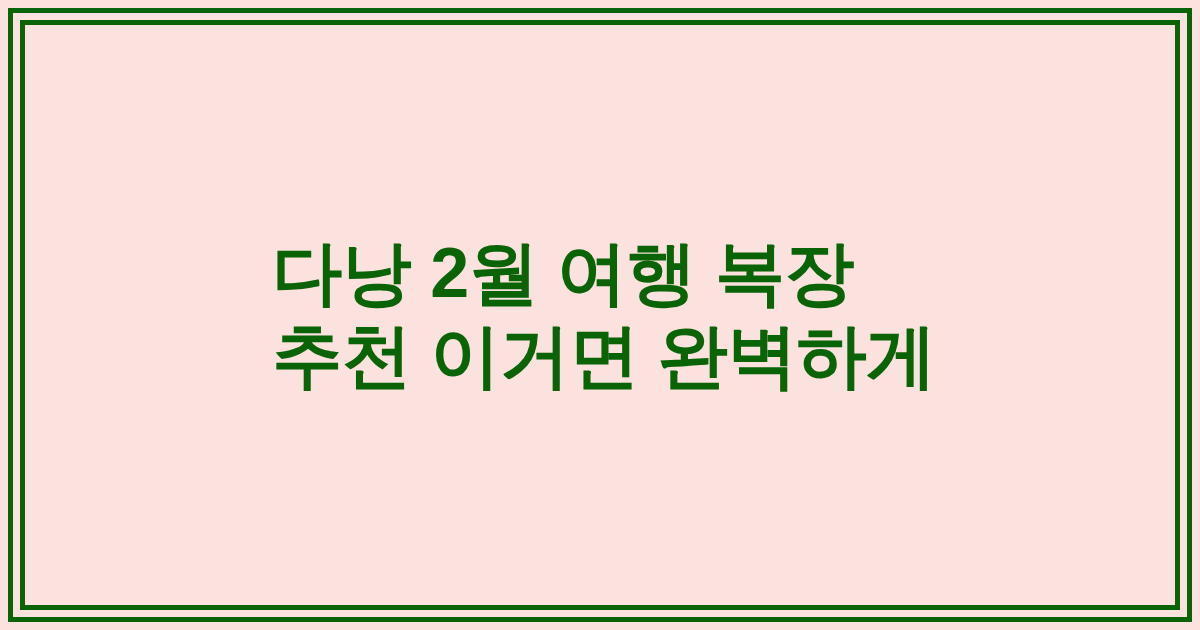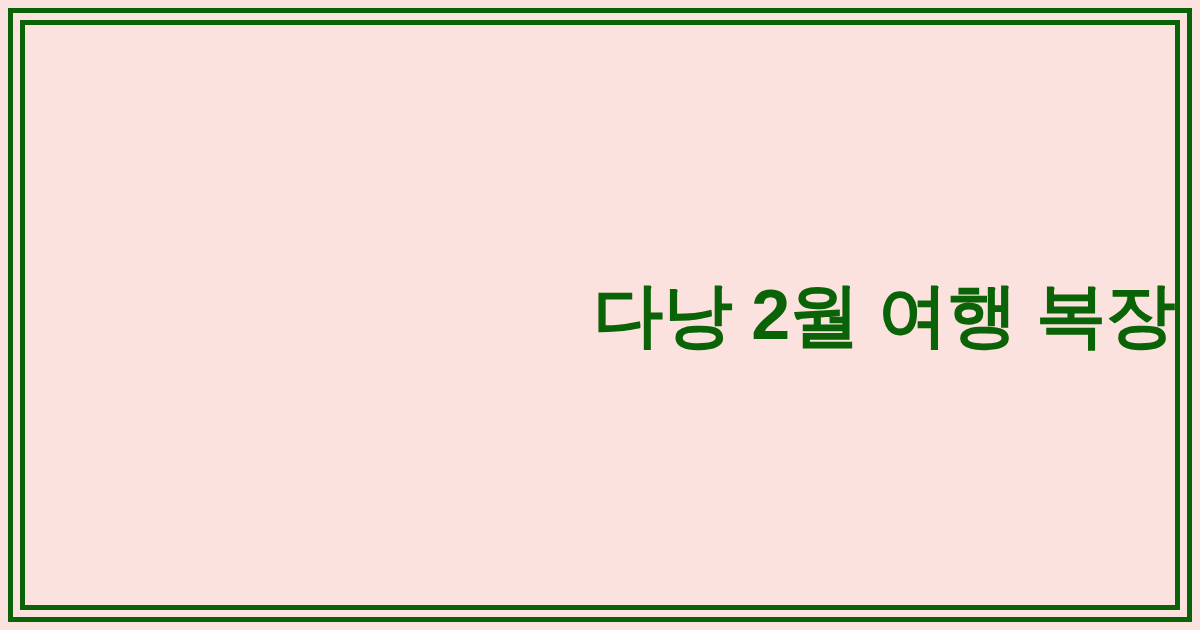--- a/index.html
+++ b/index.html
@@ -54,21 +54,21 @@
   
   .content {
     position: absolute;
     box-sizing: border-box;
     left: 25px;
     top: 25px;
     right: 25px;
     bottom: 25px;
     display: flex;
     align-items: center;
-    justify-content: flex-end;
+    justify-content: center;
   }
 
   .title-block {
     display: block;
     text-align: left;
     padding: 0;
     margin: 0 0 0 8px;
   }
 
   .title-line {
@@ -88,16 +88,17 @@
 <body>
 
 <div class="canvas">
 
   <div class="frame-outer"></div>
   <div class="frame-inner"></div>
 
   <div class="content">
     <div class="title-block">
       <span class="title-line">다낭 2월 여행 복장</span>
+      <span class="title-line">추천 이거면 완벽하게</span>
     </div>
   </div>
 
 </div>
 
 </body></html>

